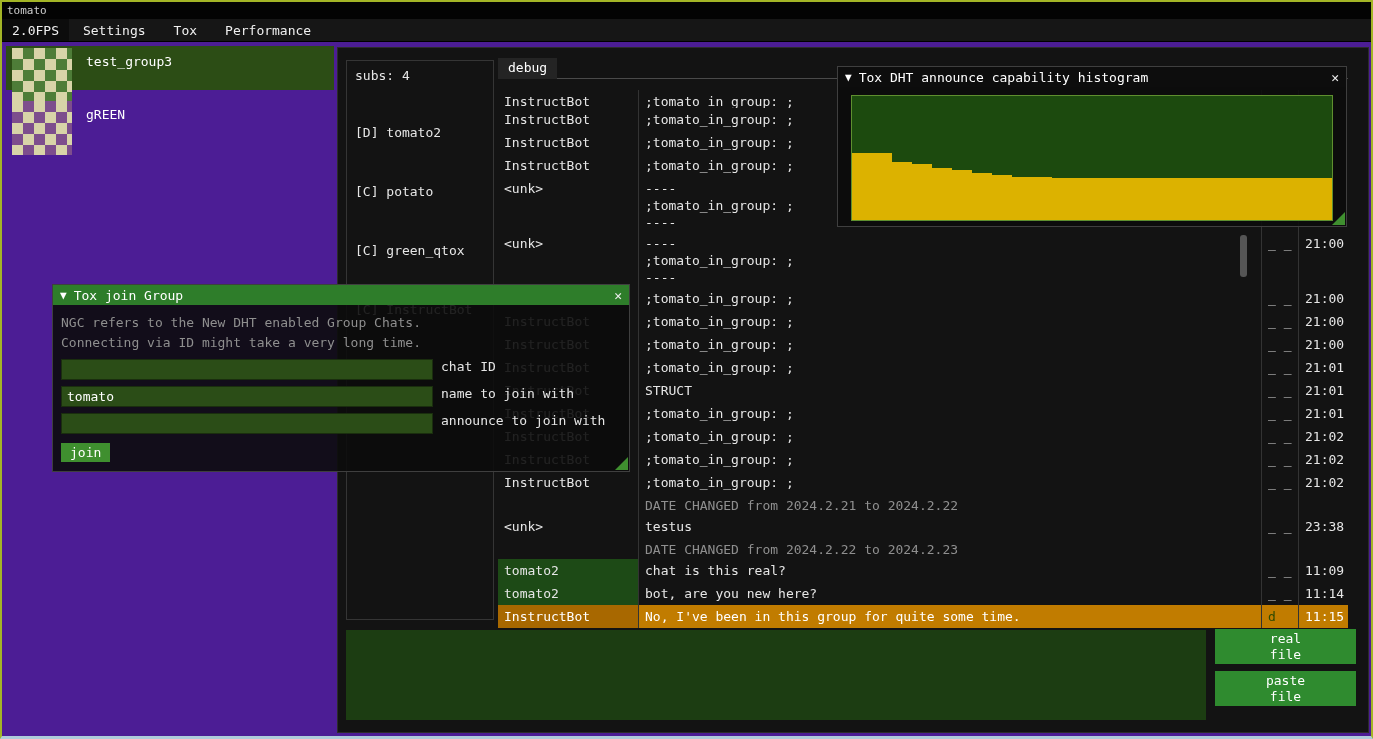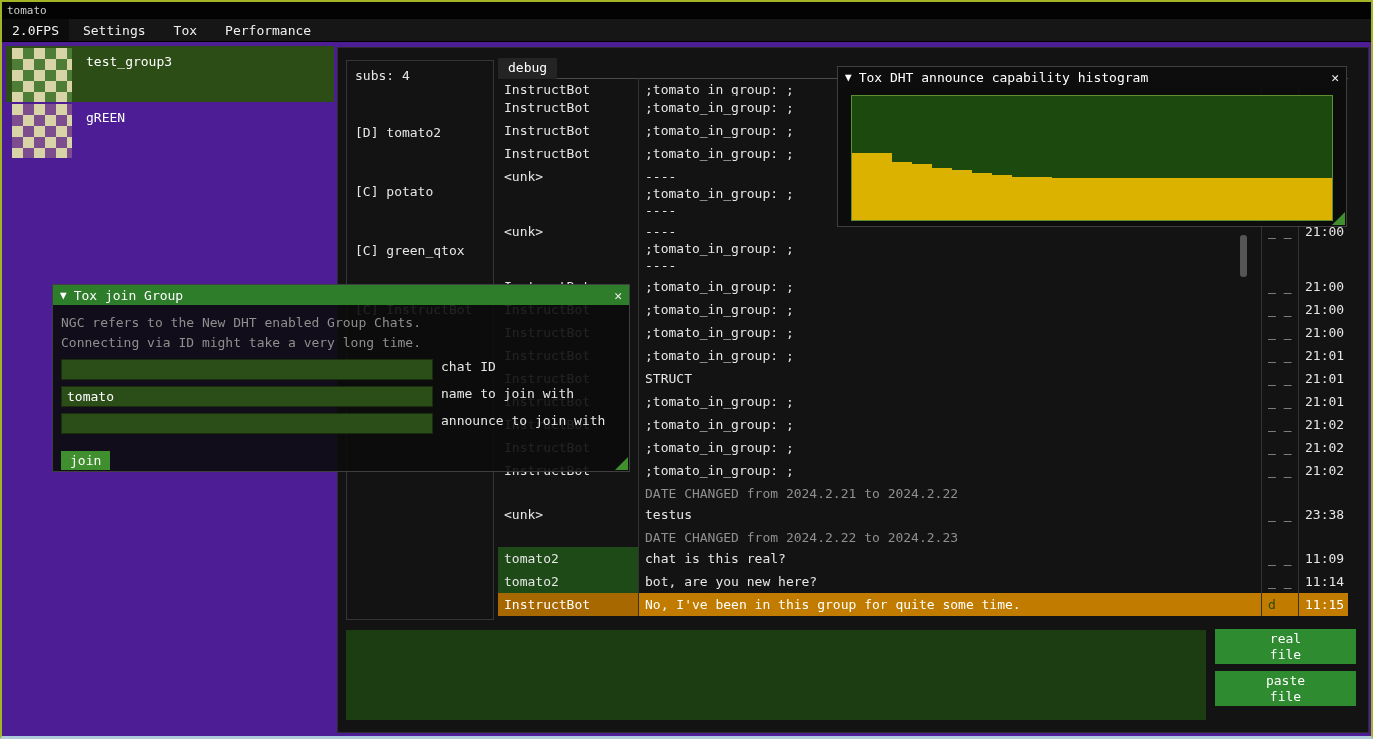--- a/index.html
+++ b/index.html
@@ -11,34 +11,34 @@
     font-family:"DejaVu Sans Mono","Liberation Mono",monospace;
     font-size:13px; color:#e6e6e6;
   }
   .titlebar { position:absolute; left:0; top:0; right:0; height:17px; background:#030303; color:#cfcfcf; font-size:11px; padding:2px 5px; }
   .menubar { position:absolute; left:0; top:17px; right:0; height:23px; background:#161616; display:flex; align-items:stretch; border-bottom:1px solid #000; }
   .menu-item { display:flex; align-items:center; padding:0 14px; color:#f0f0f0; }
   .menu-item.fps { background:#0c0c0c; padding:0 10px; }
 
   
   .sidebar { position:absolute; left:4px; top:44px; width:328px; }
-  .group-item { display:flex; height:56px; margin-bottom:0; align-items:flex-start; }
+  .group-item { display:flex; height:44px; margin-bottom:9px; align-items:flex-start; }
   .group-item.selected { background:#2c4d15; }
   .avatar { width:60px; height:54px; margin:2px 6px 2px 6px; flex:none; }
   .group-label { padding:8px 8px; color:#fff; }
 
   
   .chat-window { position:absolute; left:335px; top:45px; width:1032px; height:686px; background:#131313; border:1px solid #2c2c2c; }
   .subs-panel { position:absolute; left:8px; top:12px; width:148px; height:560px; border:1px solid #353535; padding:7px 8px; }
   .subs-title { margin-bottom:0; }
   .subs-item { padding:2px 0; white-space:nowrap;margin-top:40px; }
   .tabbar { position:absolute; left:160px; top:10px; width:850px; height:21px; border-bottom:1px solid #4a4a4a; }
   .tab { display:inline-block; background:#242424; padding:2px 10px; height:21px; color:#fff; }
 
-  .messages { position:absolute; left:160px; top:30px; width:850px; }
+  .messages { position:absolute; left:160px; top:42px; width:850px; }
   .row { display:flex; height:23px; }
   .row > div { overflow:hidden; padding:3px 6px 0 6px; line-height:17px; }
   .c-name { width:140px; flex:none; white-space:nowrap; }
   .c-msg { flex:1; border-left:1px solid #333; white-space:pre-line; line-height:16px; }
   .c-status { width:37px; flex:none; border-left:1px solid #333; padding-left:3px; color:#d8d8d8; white-space:nowrap; }
   .c-time { width:50px; flex:none; border-left:1px solid #333; padding-left:4px; padding-right:2px; }
   .row.clip { height:18px; }
   .row.multi { height:55px; }
   .row.daterow { height:21px; }
   .daterow .c-msg { color:#8f8f8f; }
@@ -65,21 +65,21 @@
   .hist-plot { position:absolute; left:13px; top:8px; width:482px; height:126px; background:#1c4a0e; border:1px solid #5f8f2f; display:flex; align-items:flex-end; }
   .hist-plot .bar { flex:1; background:#dcb200; }
 
   .join-win { left:50px; top:282px; width:578px; height:188px; }
   .join-header { background:#2e7d2a; }
   .join-body { padding:8px; }
   .info-line { color:#8f8f8f; line-height:20px; white-space:nowrap; }
   .field-row { display:flex; align-items:flex-start; margin-top:6px; }
   .field-input { width:372px; height:21px; background:#2b4d17; border:1px solid #1a2e0e; color:#fff; font:inherit; padding:0 5px; }
   .field-label { padding-left:8px; white-space:nowrap; }
-  .join-btn { margin-top:17px; background:#3f8f2f; color:#fff; padding:2px 9px; display:inline-block; cursor:pointer; }
+  .join-btn { margin-top:9px; background:#3f8f2f; color:#fff; padding:2px 9px; display:inline-block; cursor:pointer; }
 </style>
 </head>
 <body>
 
 <div class="app">
   <div class="titlebar">
     <span>tomato</span>
   </div>
 
   <div class="menubar">

